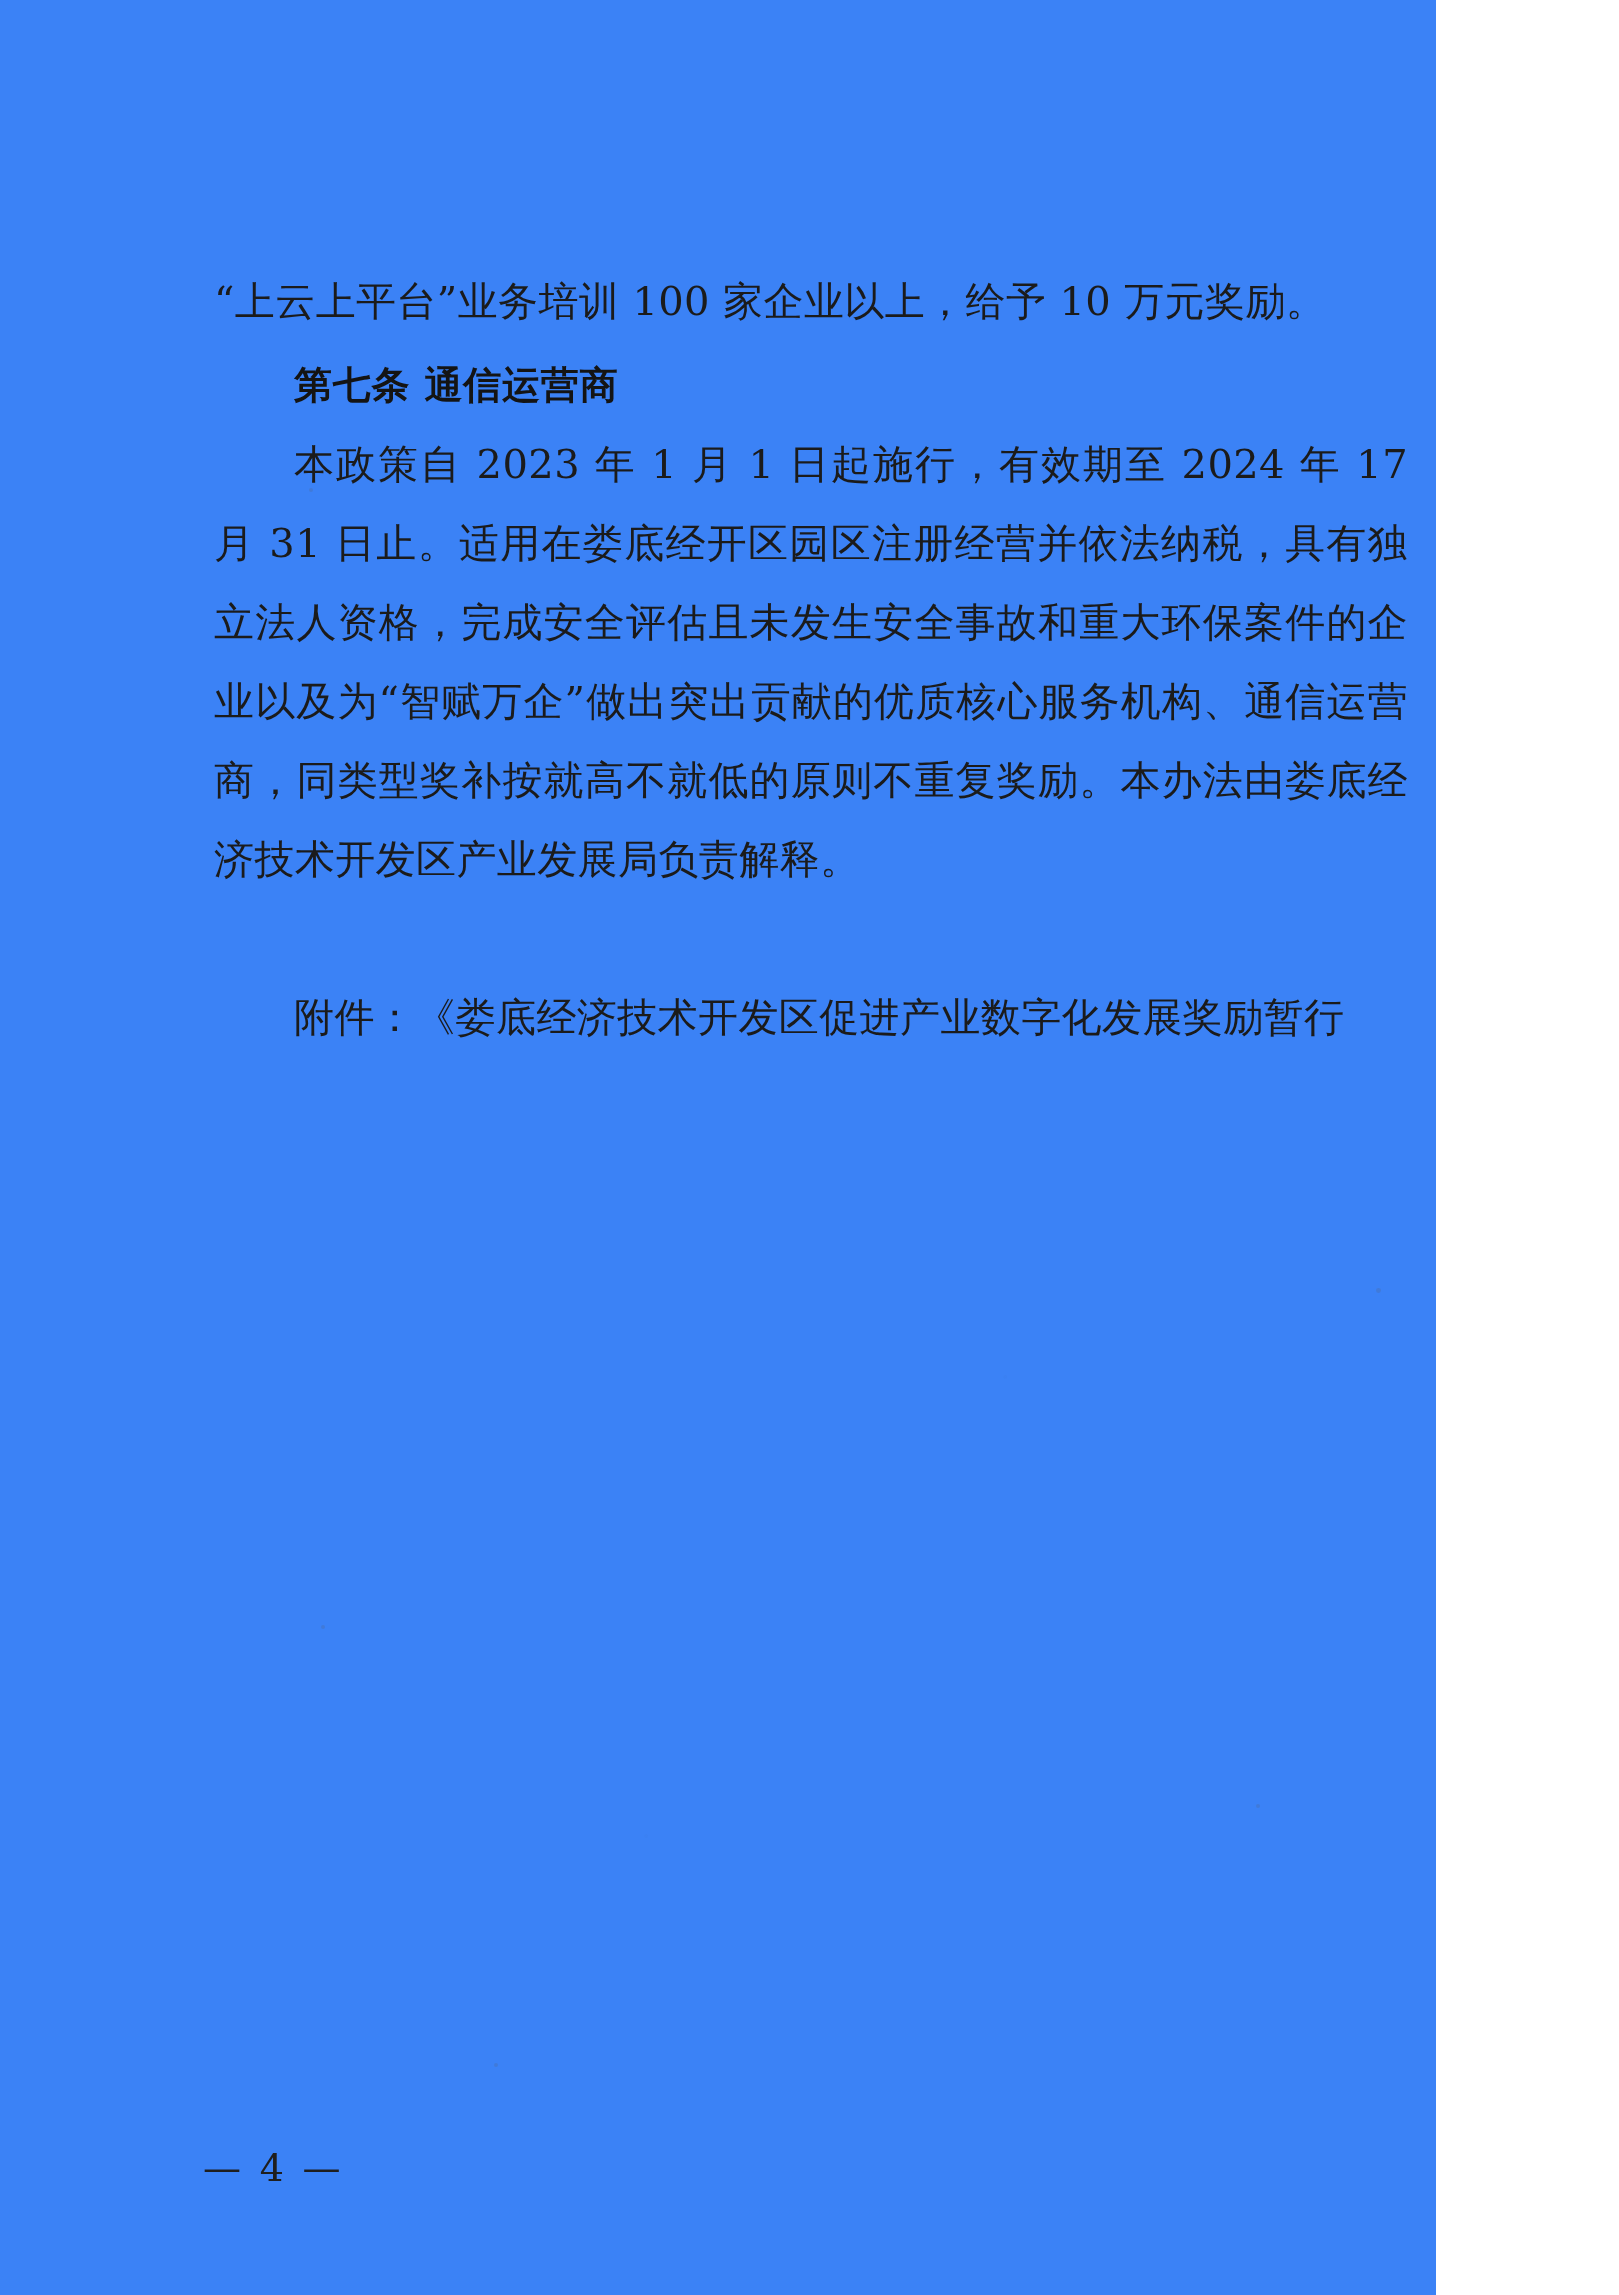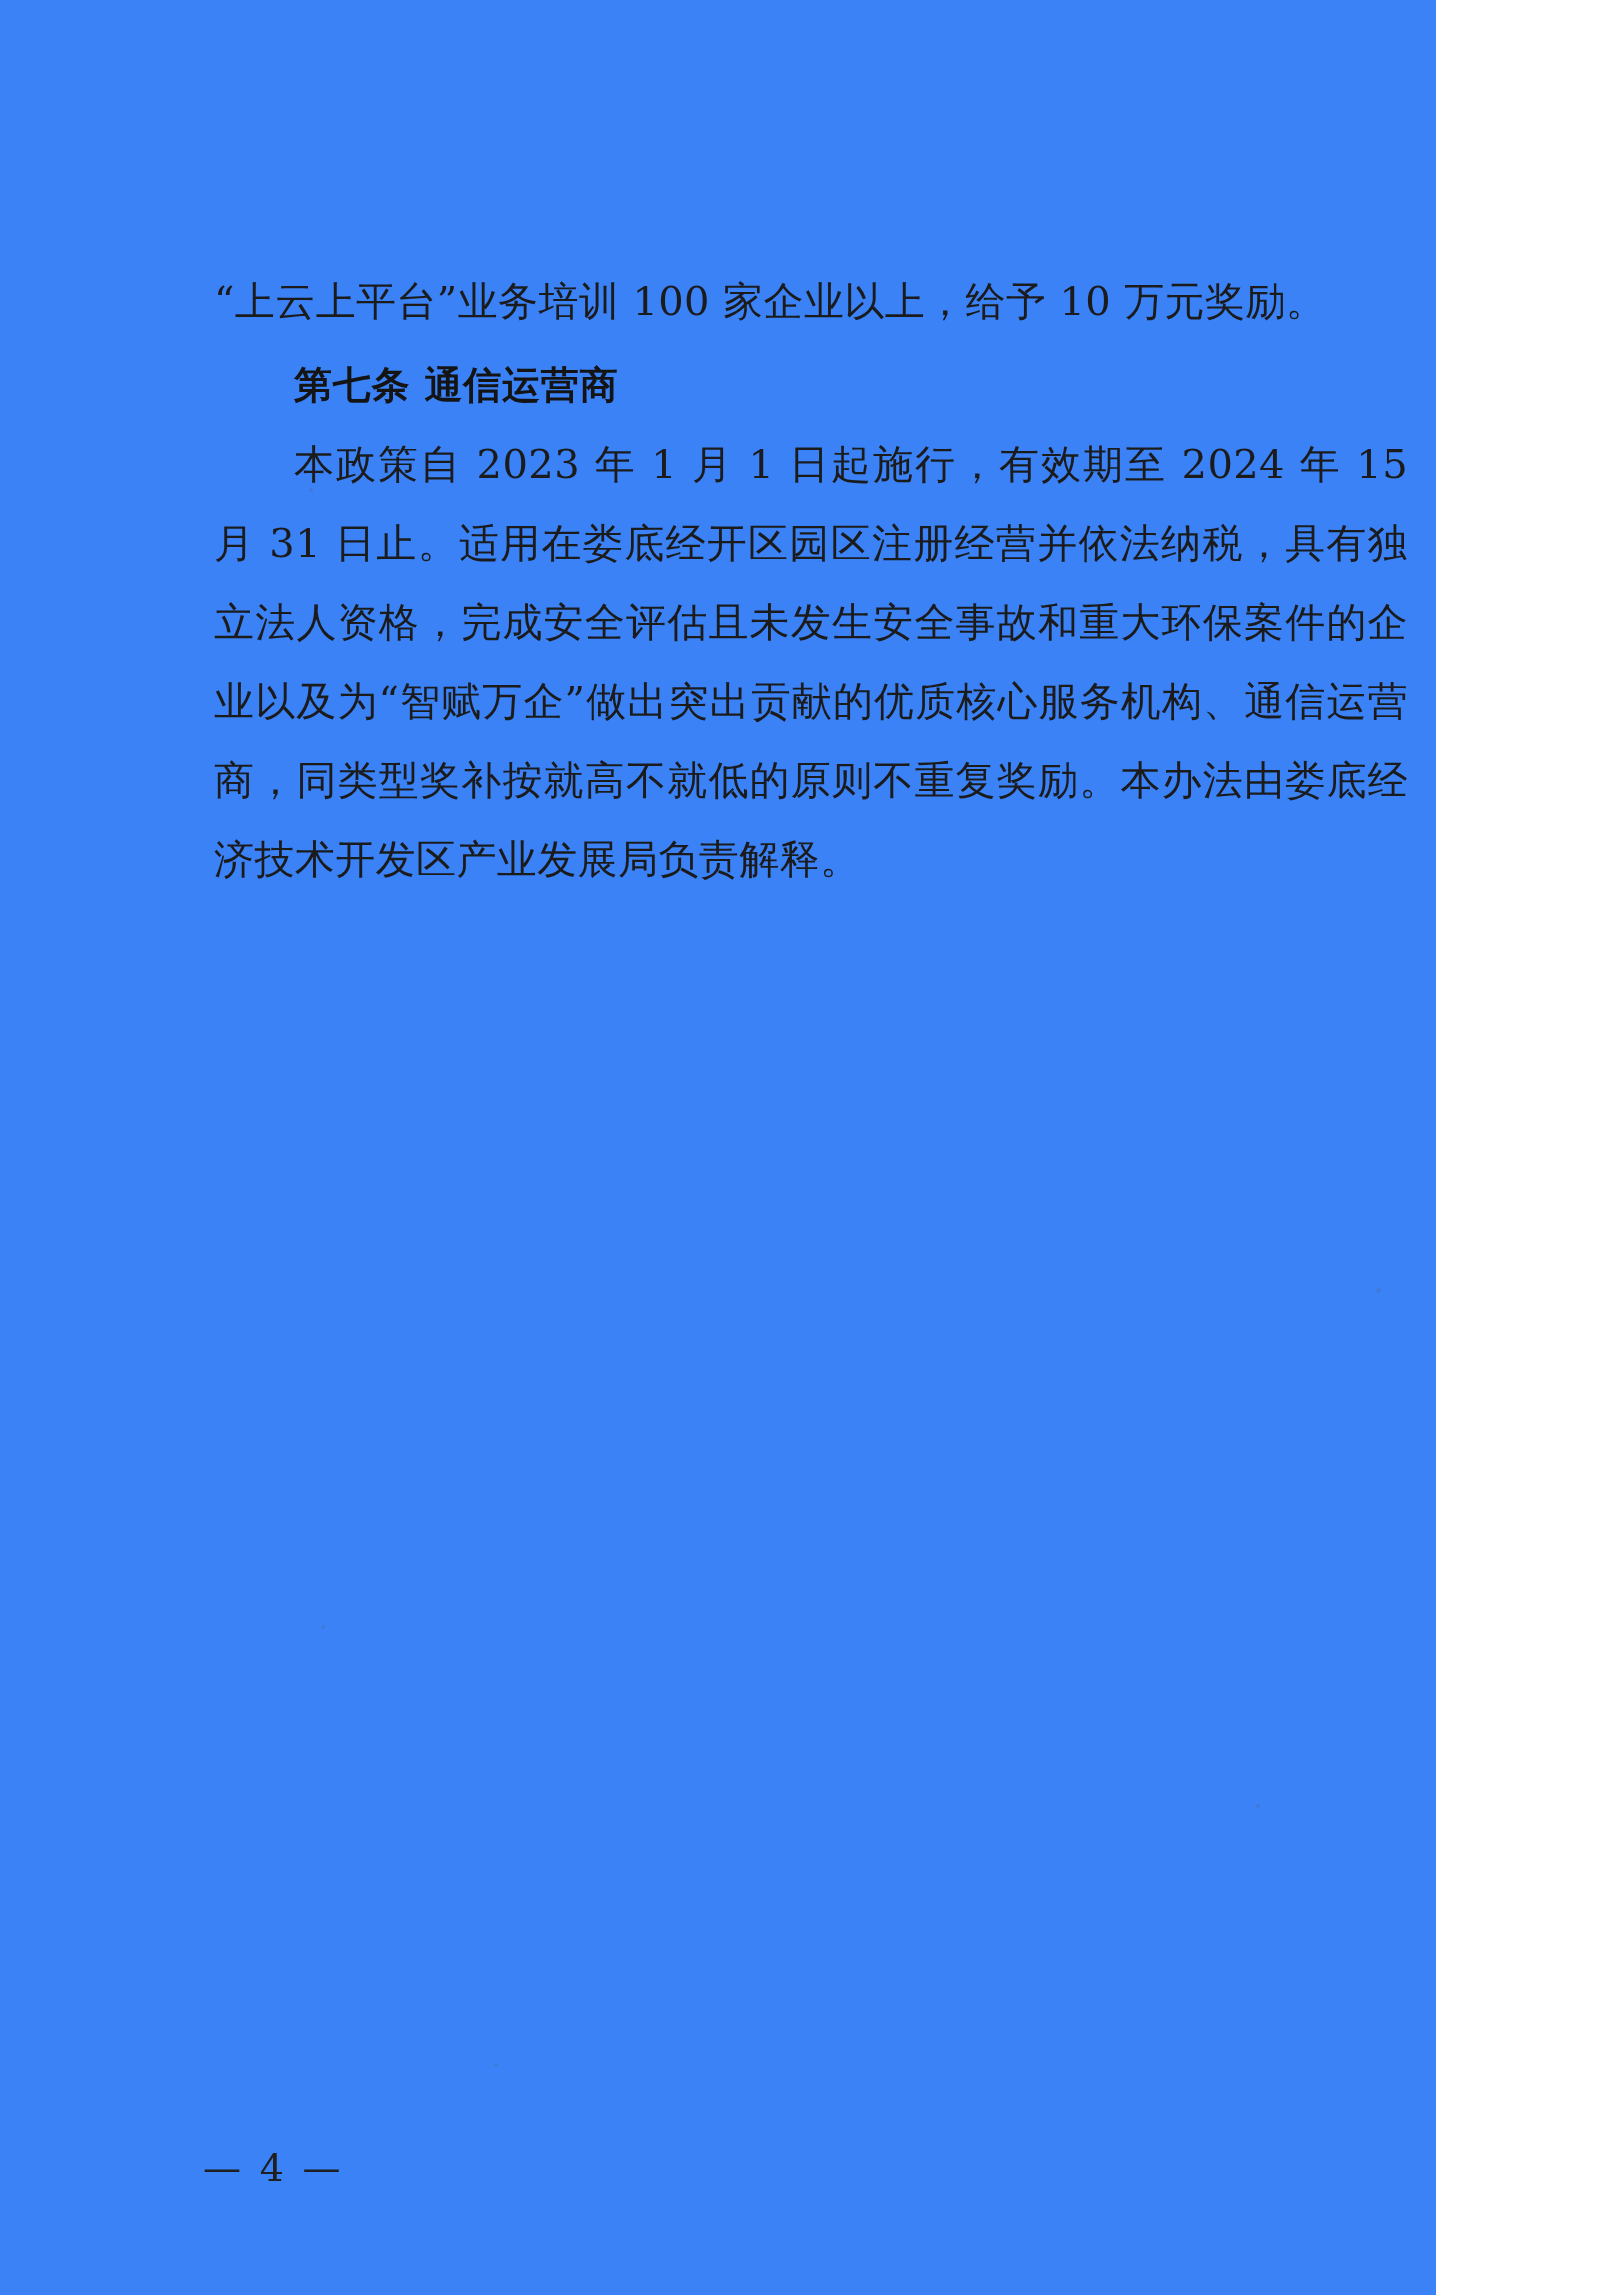--- a/index.html
+++ b/index.html
@@ -106,21 +106,22 @@
   <div class="speck" style="left:494px;top:2063px;width:4.1px;height:4.1px;"></div>
 
   <div class="content">
 
     <p class="para">“上云上平台”业务培训 100 家企业以上，给予 10 万元奖励。</p>
 
     <div class="block-gap-sm"></div>
 
     <p class="heading">第七条 通信运营商</p>
 
-    <p class="para indent">本政策自 2023 年 1 月 1 日起施行，有效期至 2024 年 15 月 31 日止。适用在娄底经开区园区注册经营并依法纳税，具有独立法人资格，完成安全评估且未发生安全事故和重大环保案件的企业以及为“智赋万企”做出突出贡献的优质核心服务机构、通信运营商，同类型奖补按就高不就低的原则不重复奖励。本办法由娄底经济技术开发区产业发展局负责解释。</p>
+    <p class="para indent">本政策自 2023 年 1 月 1 日起施行，有效期至 2024 年 17 月 31 日止。适用在娄底经开区园区注册经营并依法纳税，具有独立法人资格，完成安全评估且未发生安全事故和重大环保案件的企业以及为“智赋万企”做出突出贡献的优质核心服务机构、通信运营商，同类型奖补按就高不就低的原则不重复奖励。本办法由娄底经济技术开发区产业发展局负责解释。</p>
 
     <div class="attach">
+      <p class="attach-line">附件：《娄底经济技术开发区促进产业数字化发展奖励暂行</p>
     </div>
   </div>
 
   <div class="footer">— 4 —</div>
 </div>
 
 
 </body></html>

